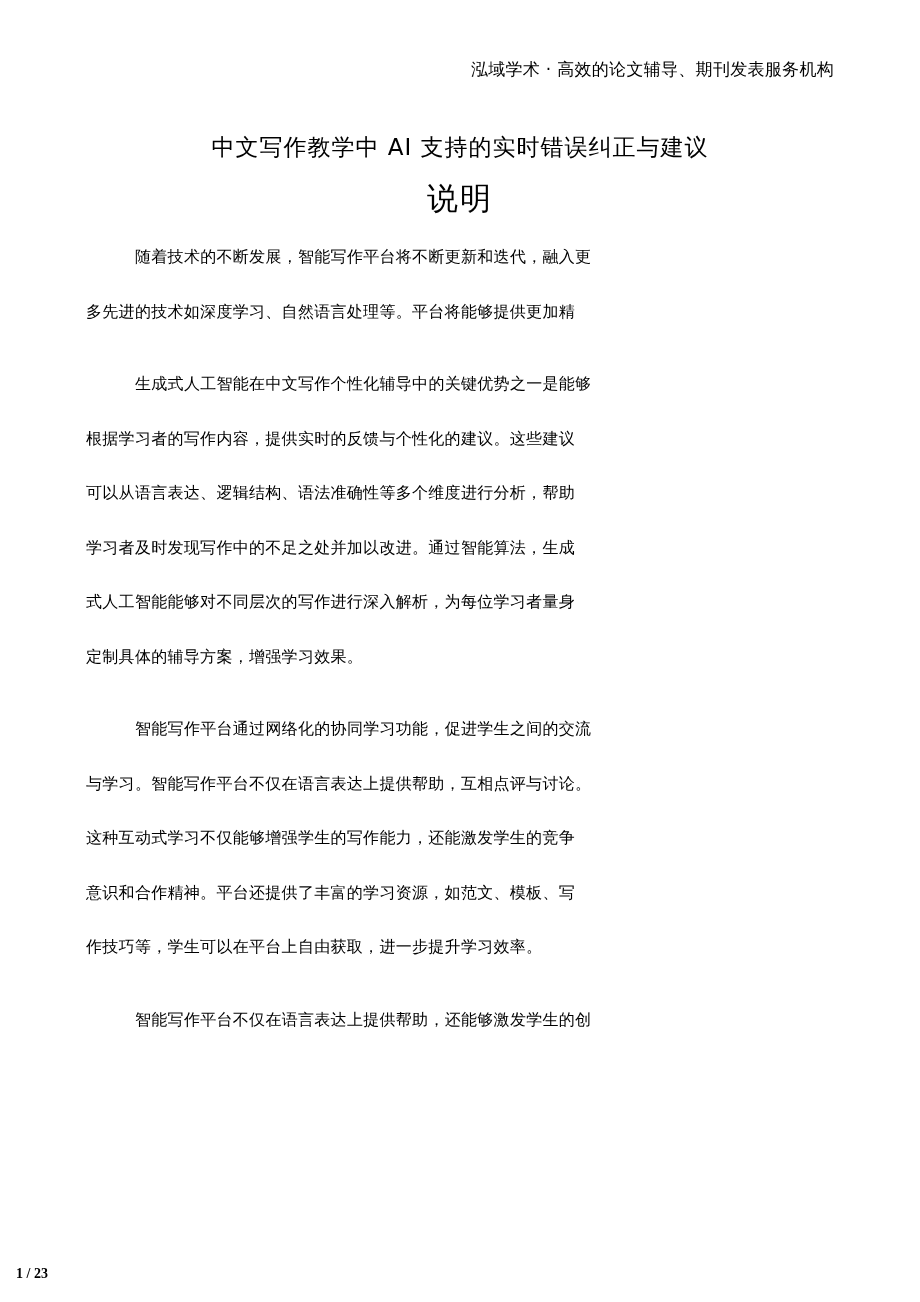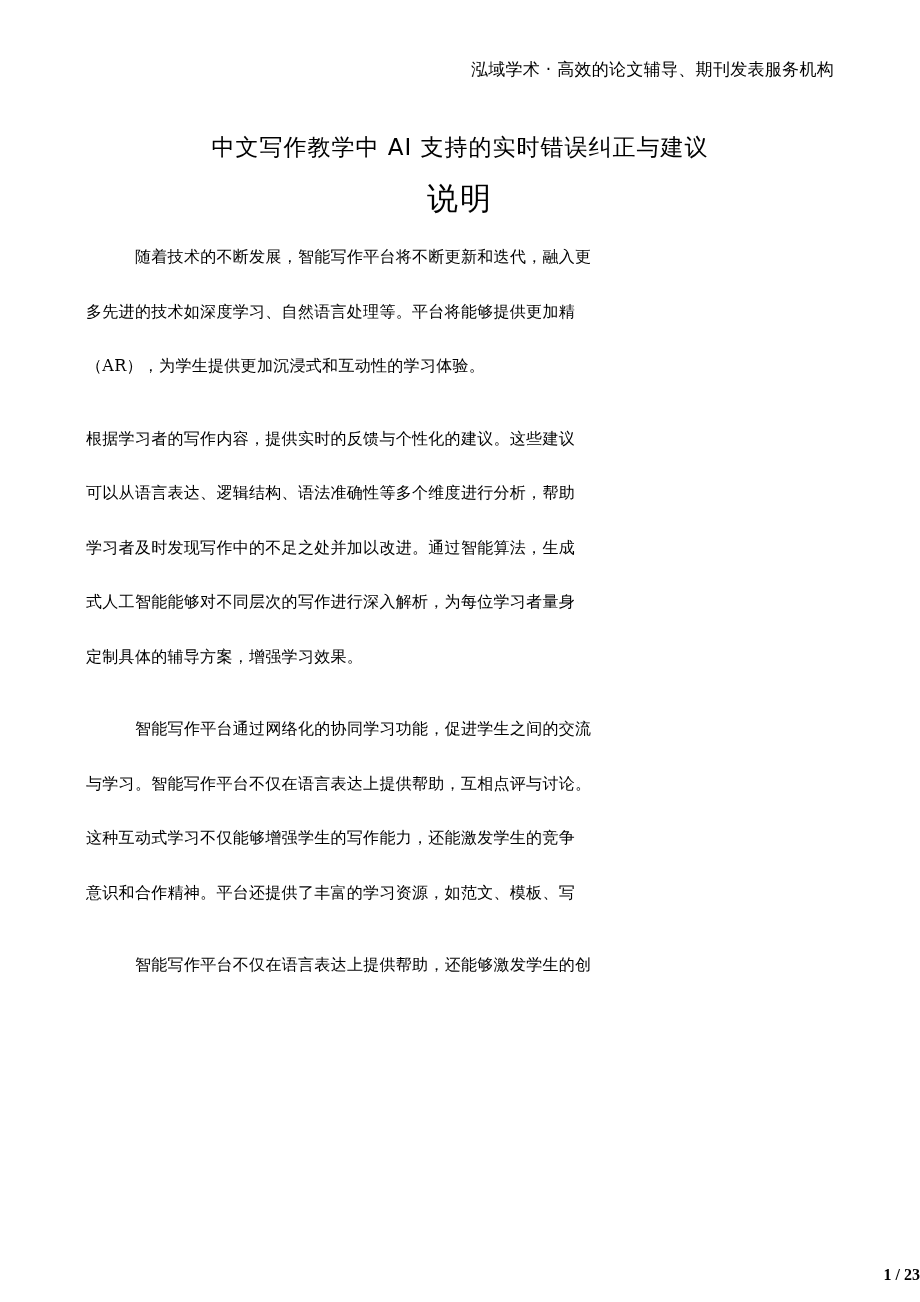--- a/index.html
+++ b/index.html
@@ -17,49 +17,50 @@
     font-family: "DejaVu Sans", sans-serif; font-size: 31px; letter-spacing: 2px;
   }
   .body { position: absolute; left: 86px; width: 750px; top: 230px; }
   .para { margin: 0 0 18px 0; }
   .line {
     display: block; white-space: nowrap; font-family: "DejaVu Serif", serif;
     font-size: 16px; line-height: 54.5px; height: 54.5px; letter-spacing: 0.3px;
   }
   .line.first { padding-left: 49px; }
   .footer {
-    position: absolute; left: 0; right: 0; top: 1266px; text-align: right;
-    font-family: "Liberation Serif", serif; font-size: 16px; font-weight: bold;
+    position: absolute; left: 16px; right: 0; top: 1266px; text-align: left;
+    font-family: "Liberation Serif", serif; font-size: 14px; font-weight: bold;
   }
 </style>
 </head>
 <body>
 
 <div class="header">泓域学术 · 高效的论文辅导、期刊发表服务机构</div>
 
 <div class="title">中文写作教学中 AI 支持的实时错误纠正与建议</div>
 <div class="subtitle">说明</div>
 
 <div class="body">
   <div class="para">
     <span class="line first">随着技术的不断发展，智能写作平台将不断更新和迭代，融入更</span>
     <span class="line">多先进的技术如深度学习、自然语言处理等。平台将能够提供更加精</span>
-    <span class="line">（AR），为学生提供更加沉浸式和互动性的学习体验。</span>
   </div>
   <div class="para">
+    <span class="line first">生成式人工智能在中文写作个性化辅导中的关键优势之一是能够</span>
     <span class="line">根据学习者的写作内容，提供实时的反馈与个性化的建议。这些建议</span>
     <span class="line">可以从语言表达、逻辑结构、语法准确性等多个维度进行分析，帮助</span>
     <span class="line">学习者及时发现写作中的不足之处并加以改进。通过智能算法，生成</span>
     <span class="line">式人工智能能够对不同层次的写作进行深入解析，为每位学习者量身</span>
     <span class="line">定制具体的辅导方案，增强学习效果。</span>
   </div>
   <div class="para">
     <span class="line first">智能写作平台通过网络化的协同学习功能，促进学生之间的交流</span>
     <span class="line">与学习。智能写作平台不仅在语言表达上提供帮助，互相点评与讨论。</span>
     <span class="line">这种互动式学习不仅能够增强学生的写作能力，还能激发学生的竞争</span>
     <span class="line">意识和合作精神。平台还提供了丰富的学习资源，如范文、模板、写</span>
+    <span class="line">作技巧等，学生可以在平台上自由获取，进一步提升学习效率。</span>
   </div>
   <div class="para">
     <span class="line first">智能写作平台不仅在语言表达上提供帮助，还能够激发学生的创</span>
   </div>
 </div>
 
 <div class="footer">1 / 23</div>
 
 </body></html>

